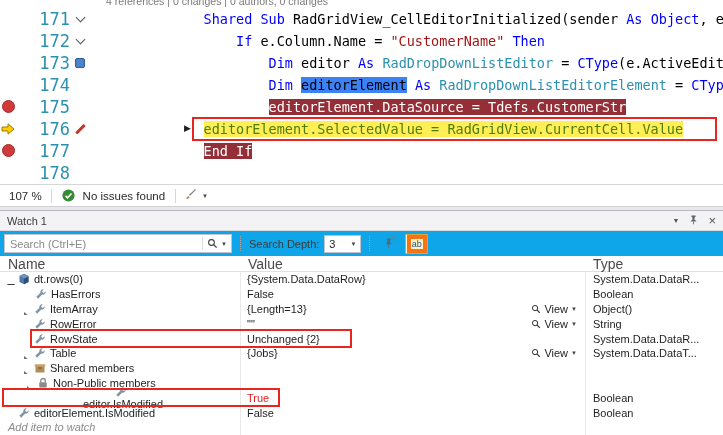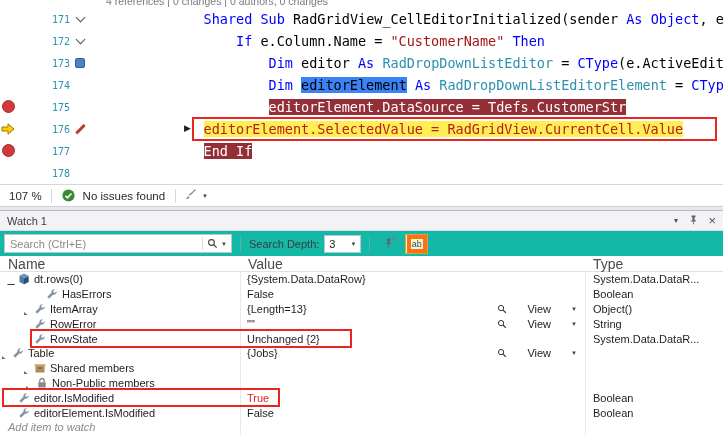--- a/index.html
+++ b/index.html
@@ -7,33 +7,33 @@
   body{position:relative;font-family:"Liberation Sans",sans-serif;background:#fff;color:#1e1e1e}
 
   
   .editor{position:absolute;top:0;left:0;right:0;height:184px;background:#fff;overflow:hidden}
   .codelens{position:absolute;top:-5px;left:106px;font-size:10.5px;color:#7a7a7a;white-space:pre}
   .code-lines{position:absolute;top:8px;left:0;right:0}
   .line{display:flex;height:22px;align-items:center;position:relative;font-family:"DejaVu Sans Mono",monospace;font-size:13.5px;white-space:pre}
   .margin{width:18px;height:22px;position:relative;flex:none}
   .bp-dot{position:absolute;left:2px;top:4px;width:13px;height:13px;border-radius:50%;background:#d13a3a;border:1px solid #a82a2a}
   .curarrow{position:absolute;left:1px;top:4px}
-  .ln{width:52px;flex:none;text-align:right;color:#2b91af;font-size:10px}
+  .ln{width:52px;flex:none;text-align:right;color:#2b91af;font-size:17px}
   .gutter-icon{width:20px;flex:none;height:22px;display:flex;align-items:center;justify-content:center;position:relative}
   .chev{width:7px;height:7px;border-right:1.6px solid #555;border-bottom:1.6px solid #555;transform:rotate(45deg);margin-top:-3px}
   .bmark{width:10px;height:10px;background:#4f82c4;border-radius:2px;border:1px solid #2d5d9e}
   .pencil{width:2.5px;height:12px;background:#c0392b;transform:rotate(45deg);border-radius:1px}
   .code{padding-left:16px;white-space:pre}
   .seg-pl{color:#000}
   .seg-kw{color:#0000ff}
   .seg-ty{color:#2b91af}
   .seg-str{color:#a31515}
   .seg-hl{color:#000;background:#3b82f6}
   .seg-bp{color:#fff;background:#942f38}
-  .seg-cur{color:#b91c1c;background:#ffee54}
+  .seg-cur{color:#4d7c0f;background:#ffee54}
   .runmark{position:absolute;left:184px;top:4px;font-size:9px;color:#1e1e1e;font-family:"DejaVu Sans",sans-serif;border-right:2px solid #1e1e1e;padding-right:1px;line-height:13px}
 
   
   .annot{position:absolute;border:2px solid #e8261d;pointer-events:none;z-index:6}
   .annot-line{left:192px;right:6px;top:-1px;bottom:-1px}
   .annot-rowstate{left:30px;width:322px;top:-2px;height:calc(100% + 4px)}
   .annot-editor{left:2px;width:278px;top:-2px;height:calc(100% + 4px)}
 
   
   .statusbar{position:absolute;top:184px;left:0;right:0;height:22px;background:#fff;border-top:1px solid #d6d6d6;display:flex;align-items:center;font-size:11.5px;color:#2b2b2b}
@@ -46,21 +46,21 @@
   
   .splitter{position:absolute;top:206px;left:0;right:0;height:5px;background:#e8e8ec;border-top:1px solid #cfcfd4;border-bottom:1px solid #b9b9bf}
 
   
   .watch{position:absolute;top:211px;left:0;right:0;bottom:0;background:#fff}
   .titlebar{height:20px;background:#f3f3f6;border-bottom:1px solid #dadae0;display:flex;align-items:center;padding:0 7px;font-size:11px;color:#3b3b3b}
   .tb-icons{margin-left:auto;display:flex;align-items:center;gap:9px}
   .tb-icons .caret{font-size:7px;color:#555}
   .closex{font-size:13px;color:#555;line-height:12px}
 
-  .toolbar{height:25px;display:flex;align-items:center;padding:0 4px;background:#14b8a6}
+  .toolbar{height:25px;display:flex;align-items:center;padding:0 4px;background:#0ea5e9}
   .searchbox{width:228px;height:19px;border:1px solid #c3c3cd;background:#fff;display:flex;align-items:center}
   .searchbox input{flex:1;height:100%;border:none;outline:none;font-family:"Liberation Sans",sans-serif;font-size:11px;padding:0 5px;color:#333}
   .searchbox input::placeholder{color:#8a8a8a}
   .sb-div{width:1px;height:13px;background:#ddd;margin-right:4px}
   .sicon{display:flex;align-items:center;margin-right:3px}
   .searchbox .caret{margin-right:4px}
   .dotsep{width:0;height:15px;border-left:1px dotted #a8a8a8;margin:0 8px}
   .depth-label{font-size:11px;color:#3b3b3b;margin-right:5px}
   .depth-dd{width:37px;height:18px;border:1px solid #c3c3cd;background:#fff;display:flex;align-items:center;justify-content:space-between;padding:0 4px;font-size:11px}
   .iconbtn{width:23px;height:20px;display:flex;align-items:center;justify-content:center;margin-left:2px;border:1px solid transparent}
@@ -77,21 +77,21 @@
   .rows{position:absolute;top:61px;left:0;right:0;bottom:0;z-index:2}
   .w-row{height:14.8px;display:flex;align-items:center;font-size:11px;position:relative}
   .c-name{width:240px;flex:none;display:flex;align-items:center;overflow:hidden;white-space:nowrap}
   .exp{width:12px;flex:none;height:100%;position:relative;display:inline-block}
   .exp-open::after{content:"";position:absolute;left:1px;top:5px;border-left:4px solid transparent;border-right:4px solid transparent;border-top:5px solid #3c3c3c}
   .exp-closed::after{content:"";position:absolute;left:2px;top:3px;border-top:4px solid transparent;border-bottom:4px solid transparent;border-left:5px solid #6e6e6e}
   .ric{width:16px;flex:none;display:flex;align-items:center}
   .nm{color:#1e1e1e}
   .c-value{width:345px;flex:none;display:flex;align-items:center;padding-left:7px;overflow:hidden;white-space:nowrap;position:relative}
   .changed{color:#e31e1e}
-  .viewlink{display:none;margin-left:auto;align-items:center;gap:20px;padding-right:8px}
+  .viewlink{display:none;margin-left:auto;align-items:center;gap:3px;padding-right:8px}
   .viewlink.show{display:flex}
   .vtxt{font-size:11px;color:#222}
   .vcaret{font-size:6px;color:#444}
   .c-type{width:138px;flex:none;padding-left:8px;overflow:hidden;white-space:nowrap;color:#1e1e1e}
   .add-row .nm{font-style:italic;color:#8a8a8a}
 </style>
 </head>
 <body>
 
 <div class="editor">
@@ -249,21 +249,21 @@
     <div class="c-value">
       <span class="val">{System.Data.DataRow}</span>
 
     </div>
     <div class="c-type">
       <span class="ty">System.Data.DataR...</span>
     </div>
   </div>
 
   <div class="w-row">
-    <div class="c-name" style="padding-left: 34px;">
+    <div class="c-name" style="padding-left: 23px;">
       <span class="exp exp-none"></span>
       <span class="ric">
             <svg width="12" height="12" viewBox="0 0 16 16">
               <path fill="#8395a7" d="M14.2 4.2a3.8 3.8 0 0 1-4.6 4.6L4.2 14.2 1.8 11.8l5.4-5.4A3.8 3.8 0 0 1 11.8 1.8L9.4 4.2l.9 1.5 1.5.9z"></path>
             </svg>
           </span>
       <span class="nm">HasErrors</span>
     </div>
     <div class="c-value">
       <span class="val">False</span>
@@ -340,40 +340,43 @@
       <span class="val">Unchanged {2}</span>
 
     </div>
     <div class="c-type">
       <span class="ty">System.Data.DataR...</span>
     </div>
   <div class="annot annot-rowstate"></div>
       </div>
 
   <div class="w-row">
-    <div class="c-name" style="">
+    <div class="c-name" style="padding-left: 22px;">
       <span class="exp exp-closed"></span>
       <span class="ric">
             <svg width="12" height="12" viewBox="0 0 16 16">
               <path fill="#8395a7" d="M14.2 4.2a3.8 3.8 0 0 1-4.6 4.6L4.2 14.2 1.8 11.8l5.4-5.4A3.8 3.8 0 0 1 11.8 1.8L9.4 4.2l.9 1.5 1.5.9z"></path>
             </svg>
           </span>
       <span class="nm">Table</span>
     </div>
     <div class="c-value">
       <span class="val">{Jobs}</span>
       <span class="viewlink show">
             <svg width="10" height="10" viewBox="0 0 16 16">
               <circle cx="6.5" cy="6.5" r="4.2" fill="none" stroke="#333" stroke-width="1.6"></circle>
               <path d="M9.8 9.8L14 14" stroke="#333" stroke-width="1.8"></path>
             </svg>
             <span class="vtxt">View</span>
             <span class="vcaret">▼</span>
           </span>
     </div>
+    <div class="c-type">
+      <span class="ty">System.Data.DataT...</span>
+    </div>
   </div>
 
   <div class="w-row">
     <div class="c-name" style="padding-left: 22px;">
       <span class="exp exp-closed"></span>
       <span class="ric">
             <svg width="12" height="12" viewBox="0 0 16 16">
               <rect x="2" y="5" width="12" height="9" fill="#b08d57"></rect>
               <rect x="1" y="3" width="14" height="3" fill="#c9a36a"></rect>
               <rect x="6" y="7" width="4" height="2" fill="#7a5c33"></rect>
@@ -384,67 +387,67 @@
     <div class="c-value">
       <span class="val"></span>
 
     </div>
     <div class="c-type">
       <span class="ty"></span>
     </div>
   </div>
 
   <div class="w-row">
-    <div class="c-name" style="padding-left: 24px;">
+    <div class="c-name" style="padding-left: 17px; margin-left: 8px;">
       <span class="exp exp-closed"></span>
       <span class="ric">
             <svg width="12" height="12" viewBox="0 0 16 16">
               <rect x="3" y="7" width="10" height="7" rx="1" fill="#8a8a8a"></rect>
               <path d="M5 7V5a3 3 0 0 1 6 0v2" fill="none" stroke="#8a8a8a" stroke-width="1.8"></path>
             </svg>
           </span>
       <span class="nm">Non-Public members</span>
     </div>
     <div class="c-value">
       <span class="val"></span>
 
     </div>
     <div class="c-type">
       <span class="ty"></span>
     </div>
   </div>
 
   <div class="w-row">
+    <div class="c-name" style="padding-left: 6px; flex-direction: column;">
+      <span class="exp exp-none"></span>
+      <span class="ric">
+            <svg width="12" height="12" viewBox="0 0 16 16">
+              <path fill="#8395a7" d="M14.2 4.2a3.8 3.8 0 0 1-4.6 4.6L4.2 14.2 1.8 11.8l5.4-5.4A3.8 3.8 0 0 1 11.8 1.8L9.4 4.2l.9 1.5 1.5.9z"></path>
+            </svg>
+          </span>
+      <span class="nm">editor.IsModified</span>
+    </div>
+    <div class="c-value">
+      <span class="val changed">True</span>
+
+    </div>
+    <div class="c-type">
+      <span class="ty">Boolean</span>
+    </div>
+  <div class="annot annot-editor"></div>
+      </div>
+
+  <div class="w-row">
     <div class="c-name" style="padding-left: 6px;">
       <span class="exp exp-none"></span>
       <span class="ric">
             <svg width="12" height="12" viewBox="0 0 16 16">
               <path fill="#8395a7" d="M14.2 4.2a3.8 3.8 0 0 1-4.6 4.6L4.2 14.2 1.8 11.8l5.4-5.4A3.8 3.8 0 0 1 11.8 1.8L9.4 4.2l.9 1.5 1.5.9z"></path>
             </svg>
           </span>
-      <span class="nm">editor.IsModified</span>
-    </div>
-    <div class="c-value">
-      <span class="val changed">True</span>
-
-    </div>
-    <div class="c-type">
-      <span class="ty">Boolean</span>
-    </div>
-  <div class="annot annot-editor"></div>
-      </div>
-
-  <div class="w-row">
-    <div class="c-name" style="padding-left: 6px;">
-      <span class="exp exp-none"></span>
-      <span class="ric">
-            <svg width="12" height="12" viewBox="0 0 16 16">
-              <path fill="#8395a7" d="M14.2 4.2a3.8 3.8 0 0 1-4.6 4.6L4.2 14.2 1.8 11.8l5.4-5.4A3.8 3.8 0 0 1 11.8 1.8L9.4 4.2l.9 1.5 1.5.9z"></path>
-            </svg>
-          </span>
       <span class="nm">editorElement.IsModified</span>
     </div>
     <div class="c-value">
       <span class="val">False</span>
 
     </div>
     <div class="c-type">
       <span class="ty">Boolean</span>
     </div>
   </div>

